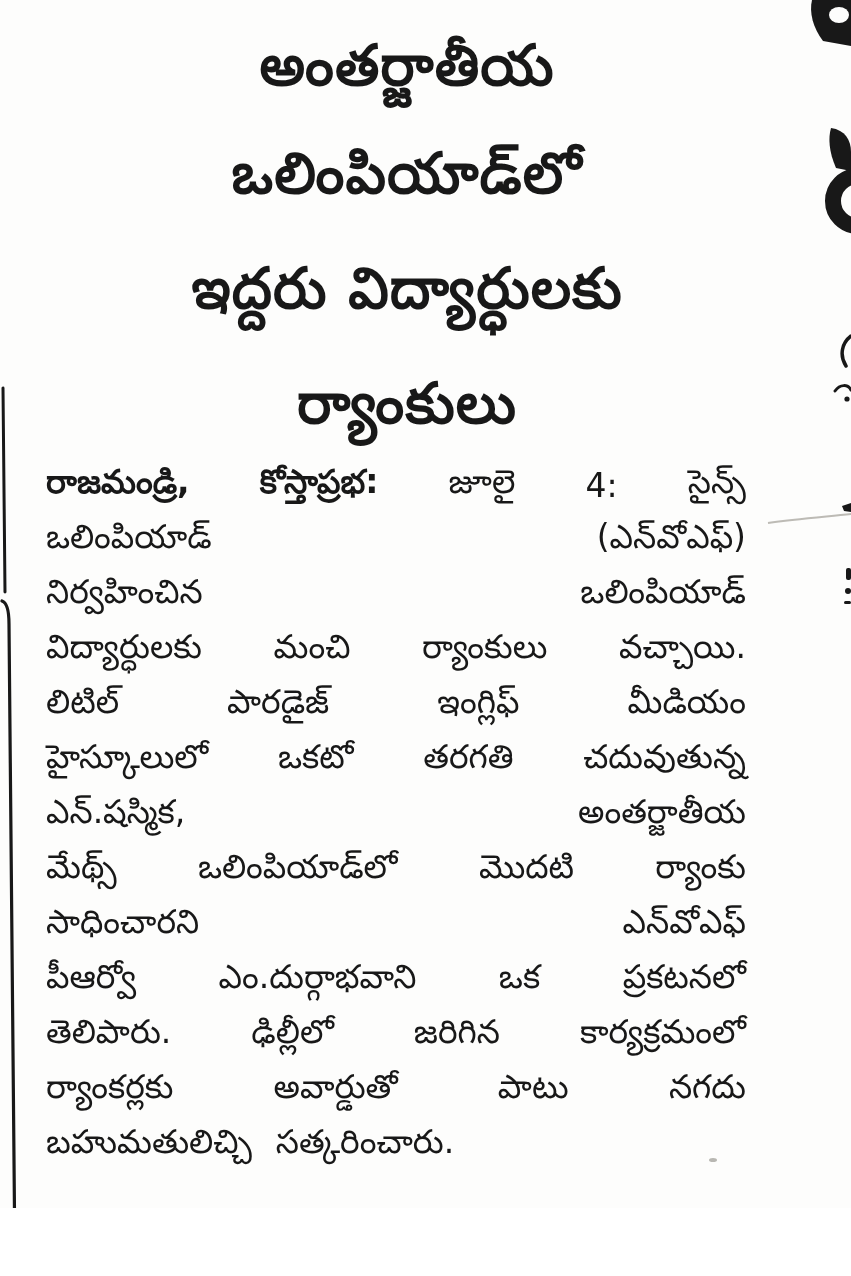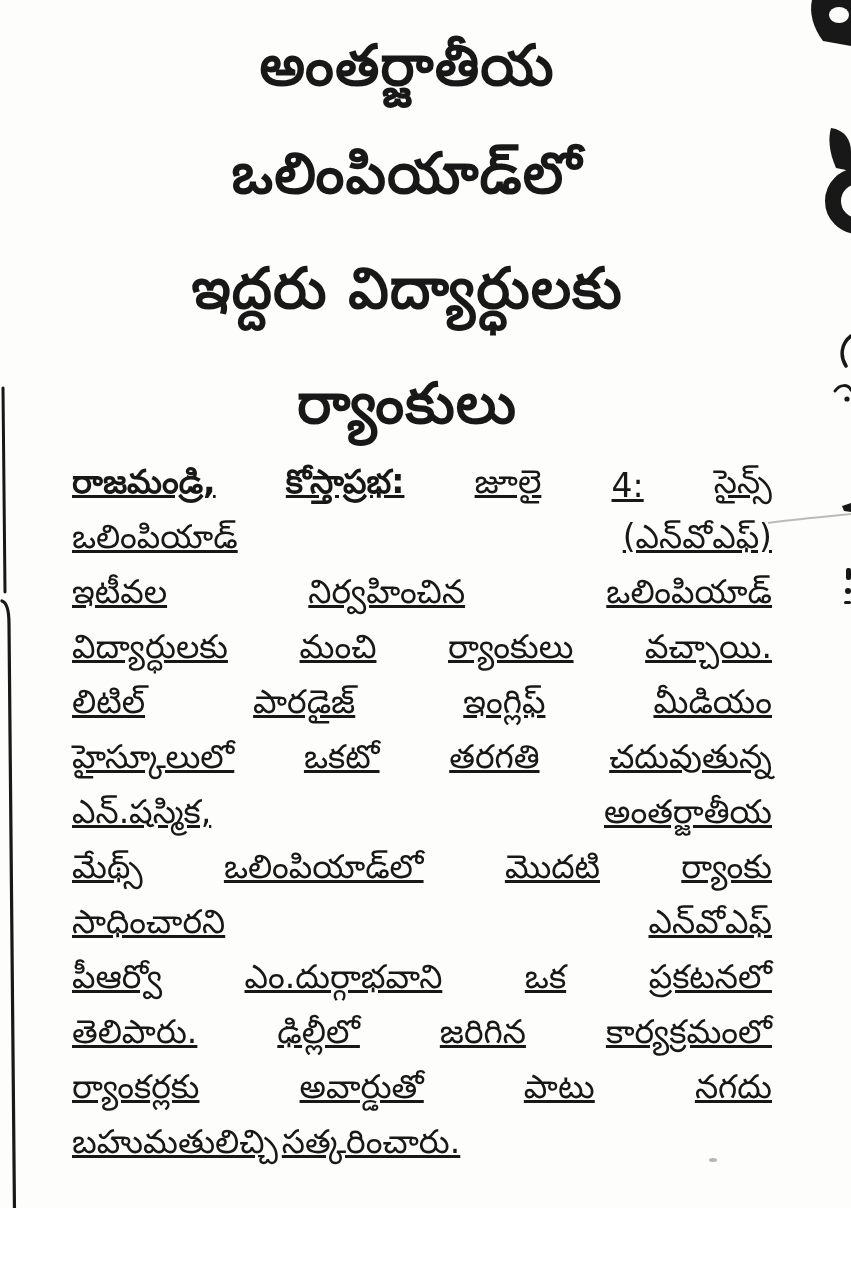--- a/index.html
+++ b/index.html
@@ -27,34 +27,33 @@
     display: flex;
     align-items: center;
     justify-content: center;
     font-size: 57px;
     letter-spacing: 1px;
     white-space: nowrap;
   }
   .h-line.wide { height: 122px; }
   .body-col {
     position: absolute;
-    left: 72px;
+    left: 46px;
     top: 458px;
     width: 700px;
-    text-decoration: underline;
   }
   .line {
     display: flex;
     justify-content: space-between;
     align-items: center;
     height: 55px;
     font-size: 33px;
     white-space: nowrap;
   }
-  .line.last { justify-content: flex-start; gap: 4px; }
+  .line.last { justify-content: flex-start; gap: 24px; }
   .line span.b { font-weight: 700; }
   .decor {
     position: absolute;
     left: 0; top: 0;
     pointer-events: none;
   }
 </style>
 </head>
 <body>
 
@@ -73,21 +72,20 @@
         <span class="b">కోస్తాప్రభ:</span>
         <span>జూలై</span>
         <span>4:</span>
         <span>సైన్స్</span>
       </div>
       <div class="line">
         <span>ఒలింపియాడ్</span>
         <span>(ఎన్‌వోఎఫ్)</span>
       </div>
       <div class="line">
-        <span>ఇటీవల</span>
         <span>నిర్వహించిన</span>
         <span>ఒలింపియాడ్</span>
       </div>
       <div class="line">
         <span>విద్యార్ధులకు</span>
         <span>మంచి</span>
         <span>ర్యాంకులు</span>
         <span>వచ్చాయి.</span>
       </div>
       <div class="line">

